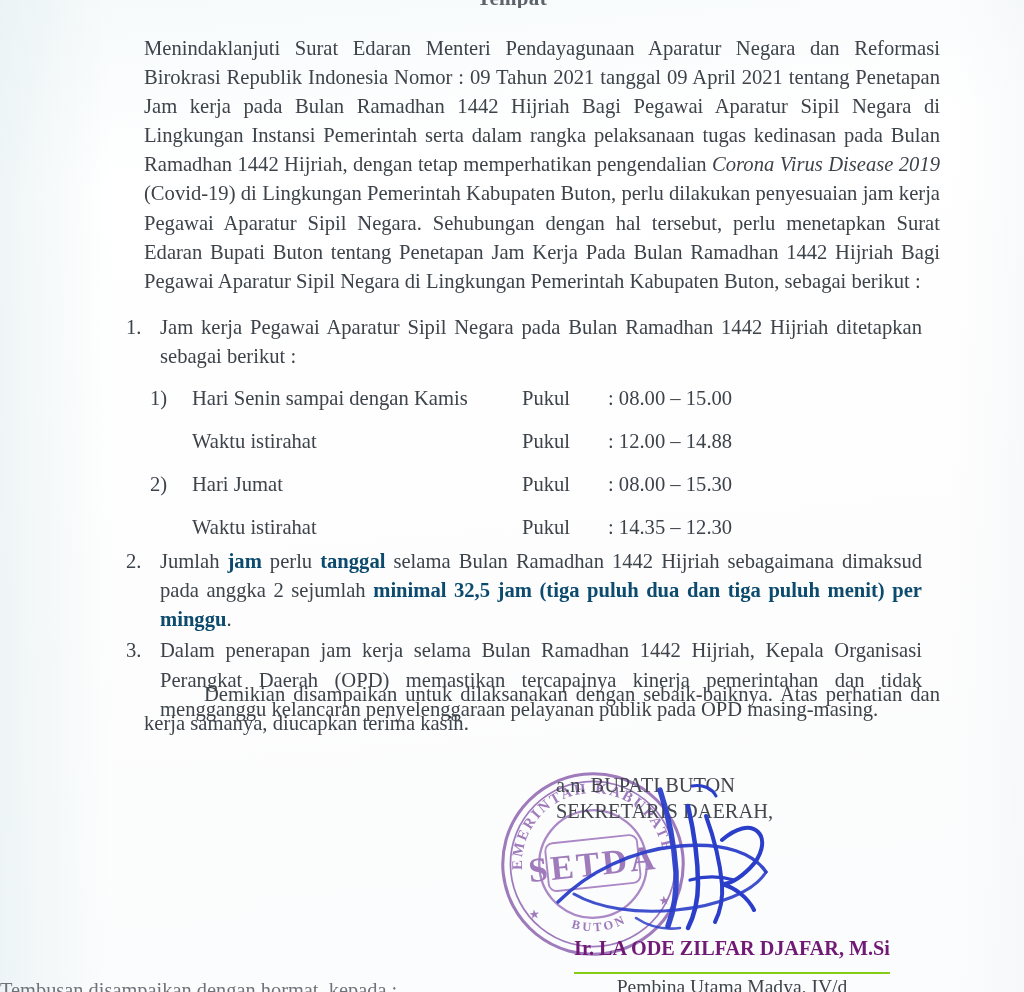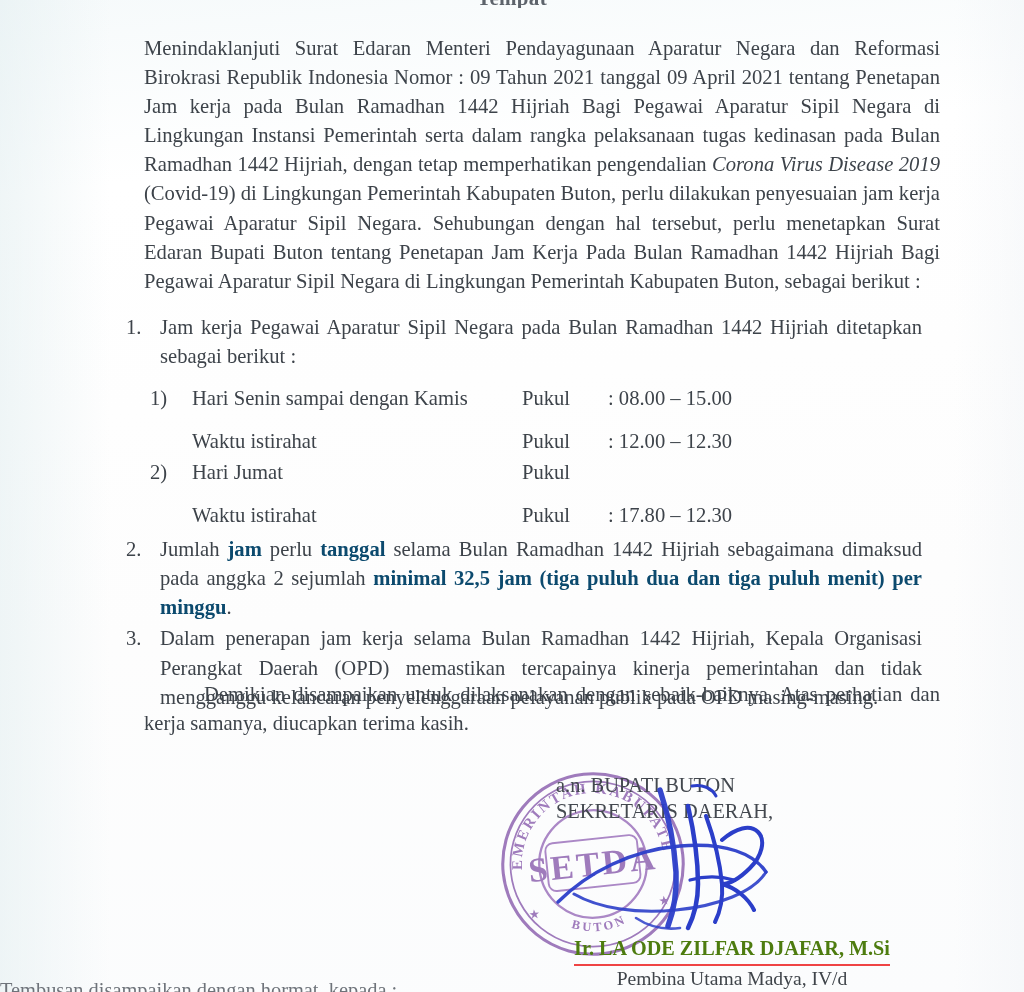--- a/index.html
+++ b/index.html
@@ -153,25 +153,25 @@
     white-space: nowrap;
   }
   .sig-name-wrap {
     margin-top: 112px;
     text-align: center;
     width: 352px;
   }
   .sig-name {
     font-size: 20.2px;
     font-weight: bold;
-    color: #4d7c0f;
-    border-bottom: 2px solid #ef4444;
+    color: #701a75;
+    border-bottom: 2px solid #84cc16;
     display: inline-block;
     line-height: 24px;
-    padding-bottom: 4px;
+    padding-bottom: 12px;
   }
   .sig-rank, .sig-nip {
     font-size: 19.6px;
     line-height: 25px;
     color: #3f444a;
     text-align: center;
   }
 
   
   .stamp {
@@ -242,32 +242,33 @@
       <div class="sub-row">
         <div class="sub-num">1)</div>
         <div class="sub-label">Hari Senin sampai dengan Kamis</div>
         <div class="sub-pukul">Pukul</div>
         <div class="sub-time">: 08.00 – 15.00</div>
       </div>
       <div class="sub-row">
         <div class="sub-num"></div>
         <div class="sub-label">Waktu istirahat</div>
         <div class="sub-pukul">Pukul</div>
-        <div class="sub-time">: 12.00 – 12.30</div>
+        <div class="sub-time">: 12.00 – 14.88</div>
       </div>
       <div class="sub-row">
         <div class="sub-num">2)</div>
         <div class="sub-label">Hari Jumat</div>
         <div class="sub-pukul">Pukul</div>
+        <div class="sub-time">: 08.00 – 15.30</div>
       </div>
       <div class="sub-row">
         <div class="sub-num"></div>
         <div class="sub-label">Waktu istirahat</div>
         <div class="sub-pukul">Pukul</div>
-        <div class="sub-time">: 17.80 – 12.30</div>
+        <div class="sub-time">: 14.35 – 12.30</div>
       </div>
     </div>
 
     <div class="li-row" style="margin-top:4px;">
       <div class="li-num">2.</div>
       <div class="li-body" id="item2-body"><span>Jumlah </span><b>jam</b><span> perlu </span><b>tanggal</b><span> selama Bulan Ramadhan 1442 Hijriah sebagaimana dimaksud pada anggka 2 sejumlah </span><b>minimal 32,5 jam (tiga puluh dua dan tiga puluh menit) per minggu</b><span>.</span></div>
     </div>
 
     <div class="li-row" style="margin-top:2px;">
       <div class="li-num">3.</div>

